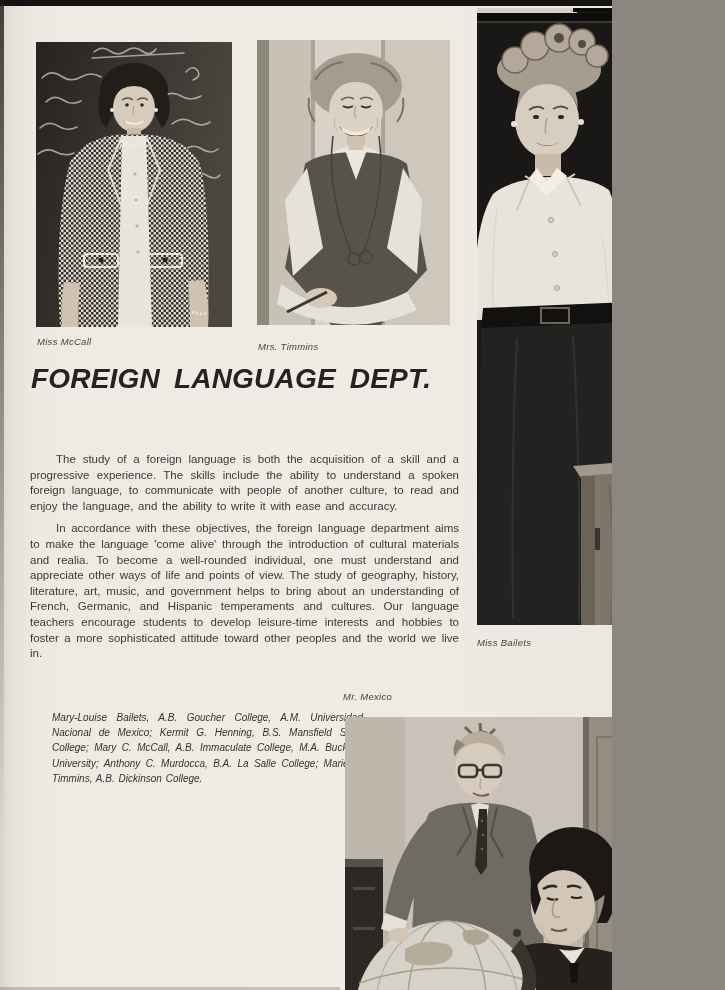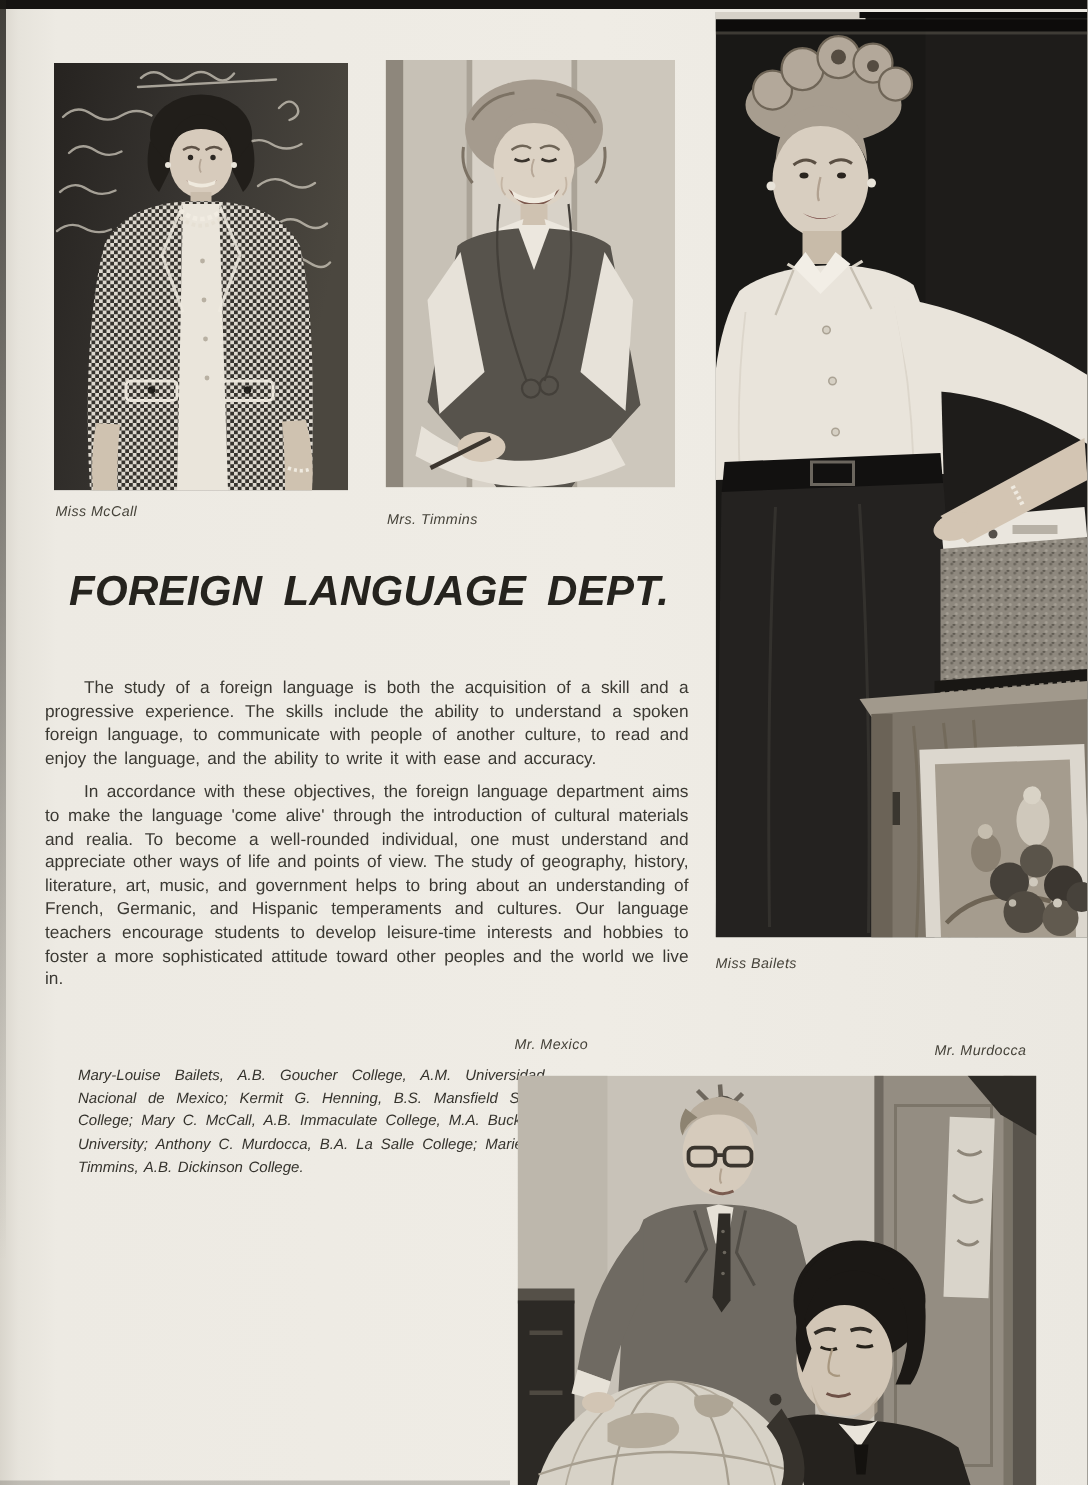--- a/index.html
+++ b/index.html
@@ -1,17 +1,17 @@
 <!DOCTYPE html>
 <html><head>
 <meta charset="utf-8">
 <style>
   html,body { margin:0; padding:0; background:#8a8780; }
   .sheet {
-    position:relative; width:725px; height:990px; overflow:hidden;
+    position:relative; width:612px; height:990px; overflow:hidden;
     background:linear-gradient(90deg,#d9d5cc 0px,#e6e3db 12px,#edeae3 38px,#efece5 55%,#ebe8e1 100%);
     font-family:"Liberation Sans", sans-serif;
     color:#2b2a26;
   }
   .scan-top { position:absolute; left:0; top:0; width:725px; height:6px; background:#151311; }
   .scan-left { position:absolute; left:0; top:0; width:4px; height:100%;
     background:linear-gradient(180deg, rgba(28,26,22,.8), rgba(28,26,22,.25) 55%, rgba(28,26,22,0) 85%); }
   .scan-bottom { position:absolute; left:0; bottom:0; width:340px; height:3px; background:rgba(70,66,60,.25); }
 
   .photo { position:absolute; margin:0; padding:0; overflow:hidden; }
@@ -21,21 +21,21 @@
   .photo-bailets { left:477px; top:8px;   width:248px; height:617px; }
   .photo-globe   { left:345px; top:717px; width:346px; height:273px; }
 
   .caption { position:absolute; font-style:italic; font-size:9.5px; letter-spacing:.3px; color:#454239; }
   .cap-mccall   { left:37px;  top:336px; }
   .cap-timmins  { left:258px; top:341px;text-align:center; }
   .cap-bailets  { left:477px; top:637px; }
   .cap-henning  { left:343px; top:691px; }
   .cap-murdocca { left:623px; top:695px; }
 
-  .headline { position:absolute; left:31px; top:360px; margin:15px; width:440px;
+  .headline { position:absolute; left:31px; top:360px; margin:0; width:440px;
     font-size:28px; line-height:37px; font-weight:bold; font-style:italic;
     letter-spacing:.2px; word-spacing:6px; color:#25231e; }
 
   .bodycopy { position:absolute; left:30px; top:452px; width:429px; }
   .bodycopy p { margin:0 0 7px 0; font-size:11.5px; line-height:15.6px;
     text-align:justify; text-indent:26px; color:#3b3933; word-spacing:1.5px; }
 
   .credits { position:absolute; left:52px; top:710px; width:311px; margin:0;
     font-style:italic; font-size:10px; line-height:15.2px; color:#35332d;
     text-align:justify; word-spacing:1px; }

